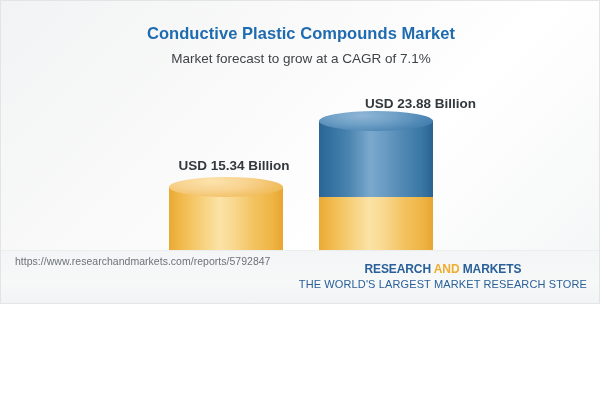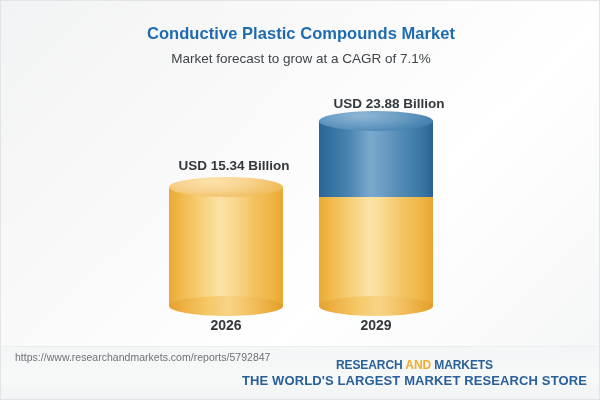--- a/index.html
+++ b/index.html
@@ -9,21 +9,21 @@
   body {
     width: 600px;
     height: 400px;
     font-family: "Liberation Sans", sans-serif;
     background: #ffffff;
     overflow: hidden;
   }
   .infographic {
     position: relative;
     width: 600px;
-    height: 400px;
+    height: 304px;
     box-sizing: border-box;
     background: linear-gradient(135deg, #f2f3f4 0%, #fafafa 38%, #ffffff 62%, #f4f5f6 100%);
     border: 1px solid #e3e4e6;
     overflow: hidden;
   }
 
   
   .header {
     position: absolute;
     left: 0;
@@ -138,21 +138,21 @@
   .value-label {
     position: absolute;
     font-size: 13.5px;
     font-weight: bold;
     color: #33383c;
     white-space: nowrap;
     text-align: center;
     width: 200px;
   }
   .value-label.v2026 { left: 133px; top: 157px; }
-  .value-label.v2030 { left: 288px; top: 95px; }
+  .value-label.v2030 { left: 275px; top: 95px; text-align: right; }
 
   
   .cat-label {
     position: absolute;
     top: 316px;
     width: 114px;
     text-align: center;
     font-size: 14px;
     font-weight: bold;
     color: #33383c;
@@ -189,22 +189,22 @@
     font-size: 12px;
     font-weight: bold;
     letter-spacing: -0.1px;
     color: #2a6099;
     white-space: nowrap;
     line-height: 17px;
   }
   .logo-main .w-and { color: #f0ad2e; }
   .logo-tag {
     margin-top: 2px;
-    font-size: 13px;
-    font-weight: bold;
+    font-size: 11px;
+    font-weight: normal;
     color: #2a6099;
     letter-spacing: 0.12px;
     white-space: nowrap;
     line-height: 9px;
   }
 </style>
 </head>
 <body>
 
 <div class="infographic">

